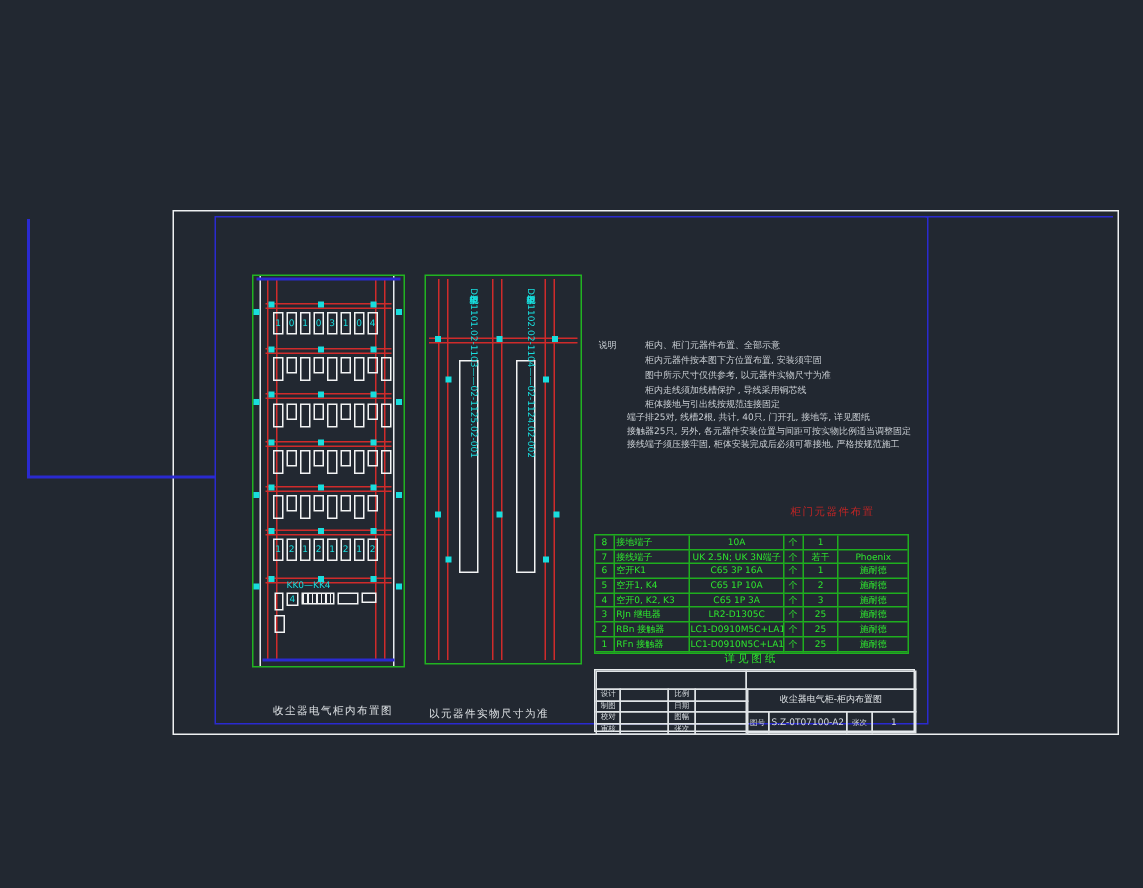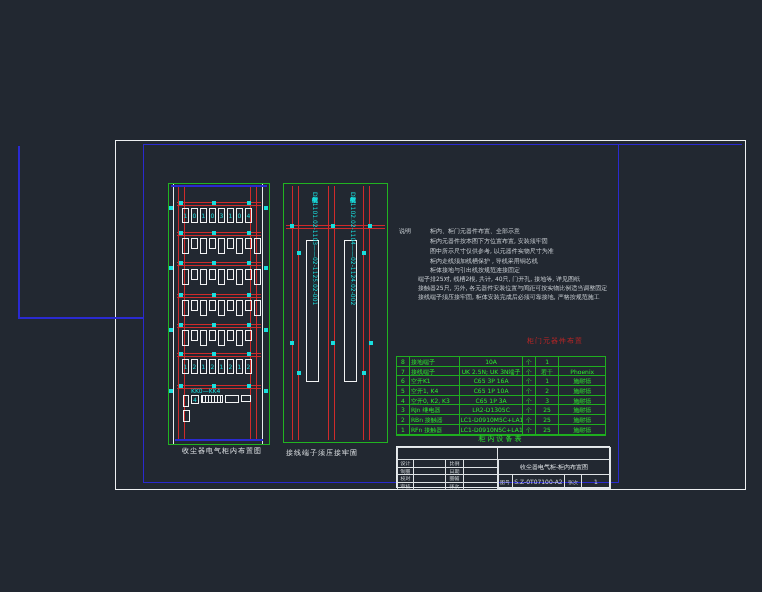--- a/index.html
+++ b/index.html
@@ -9,21 +9,21 @@
   .frame{border:1px solid #eef0f2;}
   .blue-b{border:1px solid #2a2ad0;}
   .blueline{background:#2a2ad0;}
   .redline{background:#cf2b2b;}
   .whiteline{background:#e8ecef;}
   .panel-green{border:1px solid #21b321;}
   .wbox{border:1px solid #f2f3f4;box-sizing:border-box;background:transparent;}
   .cyan{color:#19dede;}
   .marker{position:absolute;width:4px;height:4px;background:#19dede;}
   .tinytext{font-size:6px;line-height:7px;color:#cdd3d8;letter-spacing:0;}
-  .caption{font-size:7px;color:#dfe3e6;letter-spacing:1px;white-space:nowrap;}
+  .caption{font-size:7px;color:#dfe3e6;letter-spacing:1px;white-space:nowrap;margin-top:23px;}
   .note-line{position:absolute;font-size:6px;line-height:6px;color:#c9ced3;white-space:nowrap;}
   .stamp{font-size:7px;color:#c32525;letter-spacing:1px;white-space:nowrap;}
   .bom{border:1px solid #1fae1f;box-sizing:border-box;}
   .bom-row{display:flex;box-sizing:border-box;}
   .bom-cell{box-sizing:border-box;border-right:1px solid #1fae1f;border-bottom:1px solid #1fae1f;
             font-size:6px;line-height:9px;color:#2ee62e;overflow:hidden;white-space:nowrap;
             text-align:center;}
   .bom-cell:last-child{border-right:none;}
   .bom-caption{font-size:7px;color:#2ee62e;text-align:center;letter-spacing:2px;}
   .tb{border:1px solid #e8ecef;box-sizing:border-box;}
@@ -191,21 +191,21 @@
       <div class="marker" style="left:6px;top:157px;"></div>
       <div class="marker" style="left:47px;top:157px;"></div>
       <div class="marker" style="left:85px;top:157px;"></div>
       <div class="marker" style="left:13px;top:187px;"></div>
       <div class="marker" style="left:78px;top:187px;"></div>
       <div class="wbox abs" style="left:22px;top:56px;width:13px;height:142px;"></div>
       <div class="wbox abs" style="left:60px;top:56px;width:13px;height:142px;"></div>
       <div class="abs vduct" style="left:23px;top:8px;height:232px;width:12px;">电缆桥架DZ-1101.02-1103——02-1125.02-001</div>
       <div class="abs vduct" style="left:61px;top:8px;height:232px;width:12px;">电缆桥架DZ-1102.02-1104——02-1124.02-002</div>
     </div>
-  <div class="abs caption" style="left:286px;top:448px;">接线端子须压接牢固</div>
+  <div class="abs caption" style="left:286px;top:448px;">以元器件实物尺寸为准</div>
 
   <div class="abs tinytext" style="left:399px;top:227px;font-size:6px;">说明</div>
   <div id="notesLines" class="abs" style="left:0;top:0;width:762px;height:592px;pointer-events:none;">
       <div class="note-line" style="left:430px;top:228px;">柜内、柜门元器件布置、全部示意</div>
       <div class="note-line" style="left:430px;top:238px;">柜内元器件按本图下方位置布置, 安装须牢固</div>
       <div class="note-line" style="left:430px;top:248px;">图中所示尺寸仅供参考, 以元器件实物尺寸为准</div>
       <div class="note-line" style="left:430px;top:258px;">柜内走线须加线槽保护        , 导线采用铜芯线</div>
       <div class="note-line" style="left:430px;top:267px;">柜体接地与引出线按规范连接固定</div>
       <div class="note-line" style="left:418px;top:276px;">端子排25对, 线槽2根, 共计, 40只, 门开孔, 接地等, 详见图纸</div>
       <div class="note-line" style="left:418px;top:285px;">接触器25只, 另外, 各元器件安装位置与间距可按实物比例适当调整固定</div>
@@ -273,21 +273,21 @@
       </div>
       <div class="bom-row" style="height:9.7px;">
         <div class="bom-cell" style="width:13px;">1</div>
         <div class="bom-cell" style="width:51px;text-align:left;padding-left:1px;">RFn 接触器</div>
         <div class="bom-cell" style="width:63px;">LC1-D0910N5C+LA1-DN28C</div>
         <div class="bom-cell" style="width:13px;">个</div>
         <div class="bom-cell" style="width:24px;">25</div>
         <div class="bom-cell" style="width:46px;">施耐德</div>
       </div>
     </div>
-  <div class="abs bom-caption" style="left:396px;top:434px;width:210px;">柜内设备表</div>
+  <div class="abs bom-caption" style="left:396px;top:434px;width:210px;">详见图纸</div>
 
   <div id="titleBlock" class="abs tb" style="left:396px;top:446px;width:214px;height:42px;">
     <div class="tb-cell" style="left:0;top:0;width:101px;height:13px;"></div>
     <div class="tb-cell" style="left:100px;top:0;width:114px;height:13px;"></div>
     <div class="tb-cell" style="left:100px;top:12px;width:114px;height:16px;font-size:6px;color:#dfe3e6;">收尘器电气柜-柜内布置图</div>
     <div class="tb-cell" style="left:100px;top:27px;width:16px;height:15px;">图号</div>
     <div class="tb-cell" style="left:115px;top:27px;width:53px;height:15px;font-size:6px;">S.Z-0T07100-A2</div>
     <div class="tb-cell" style="left:167px;top:27px;width:18px;height:15px;">张次</div>
     <div class="tb-cell" style="left:184px;top:27px;width:30px;height:15px;font-size:6px;">1</div>
     <div id="tbGrid">

